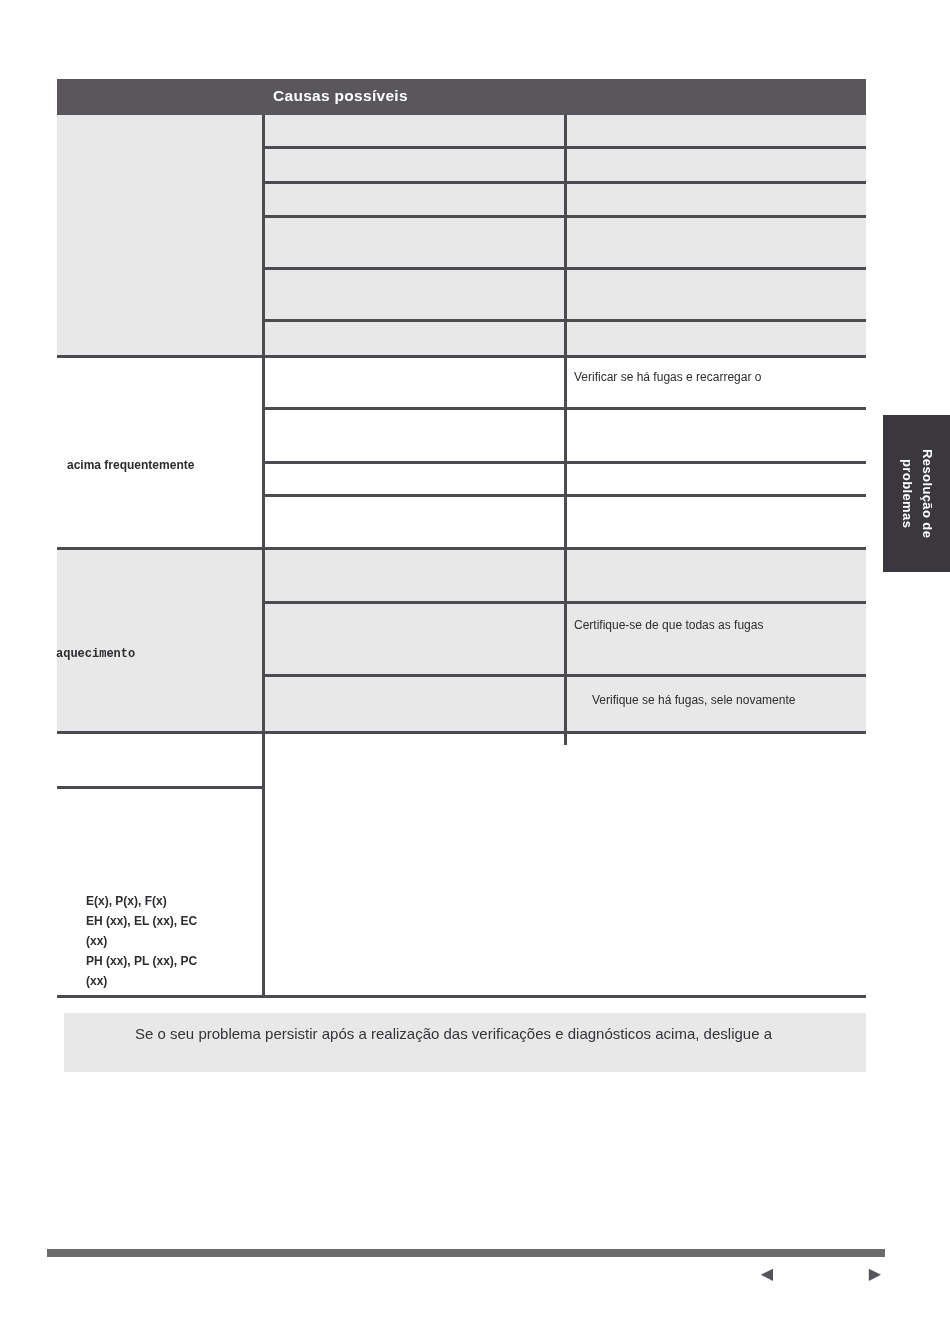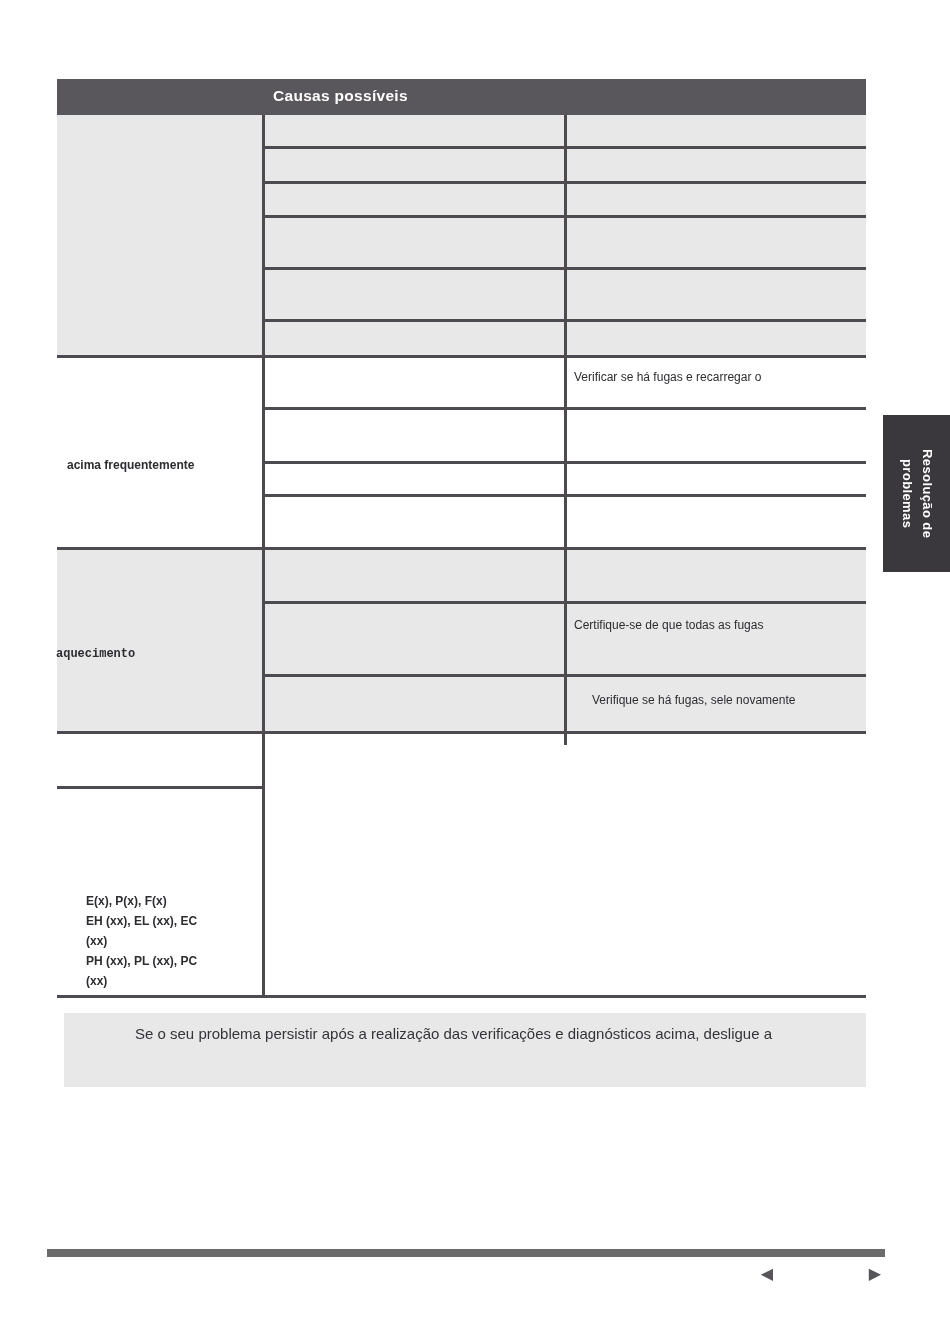--- a/index.html
+++ b/index.html
@@ -42,21 +42,21 @@
   }
   .chapter-tab-label {
     writing-mode: vertical-rl;
     white-space: pre-line;
     text-align: center;
     color: #ffffff; font-weight: bold; font-size: 13px;
     line-height: 1.55; letter-spacing: 0.4px;
   }
 
   
-  .note-box { left: 64px; top: 1013px; width: 802px; height: 74px; background: #e8e8e8; }
+  .note-box { left: 64px; top: 1013px; width: 802px; height: 59px; background: #e8e8e8; }
   .note-text { position: absolute; left: 71px; top: 12px; font-size: 15px; color: #353338; }
 
   
   .footer-rule { left: 47px; top: 1249px; width: 838px; height: 8px; background: #6b6b6b; }
   .pager-btn {
     width: 26px; height: 26px; top: 1260px;
     display: flex; align-items: center; justify-content: center;
     cursor: pointer;
   }
   .pager-btn .glyph { font-size: 16px; color: #57555a; }

